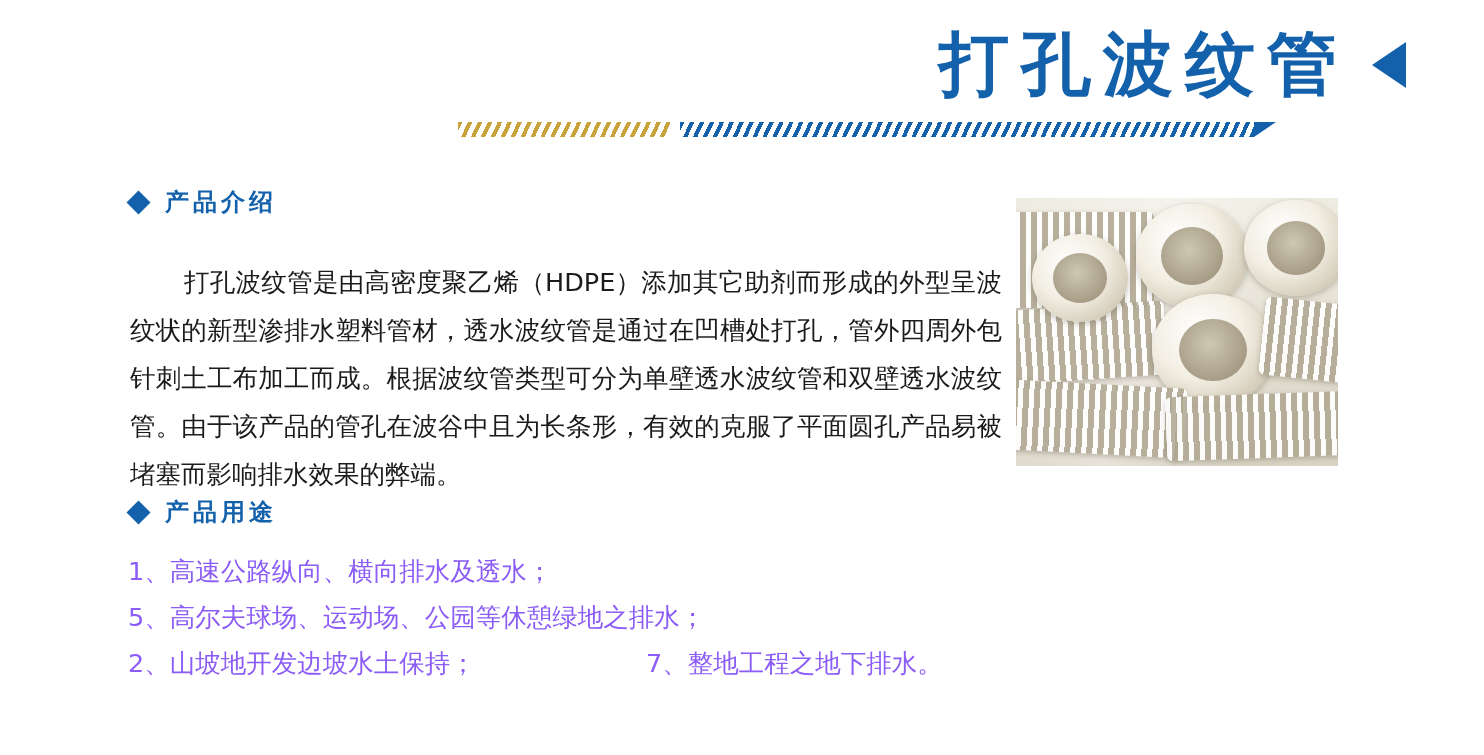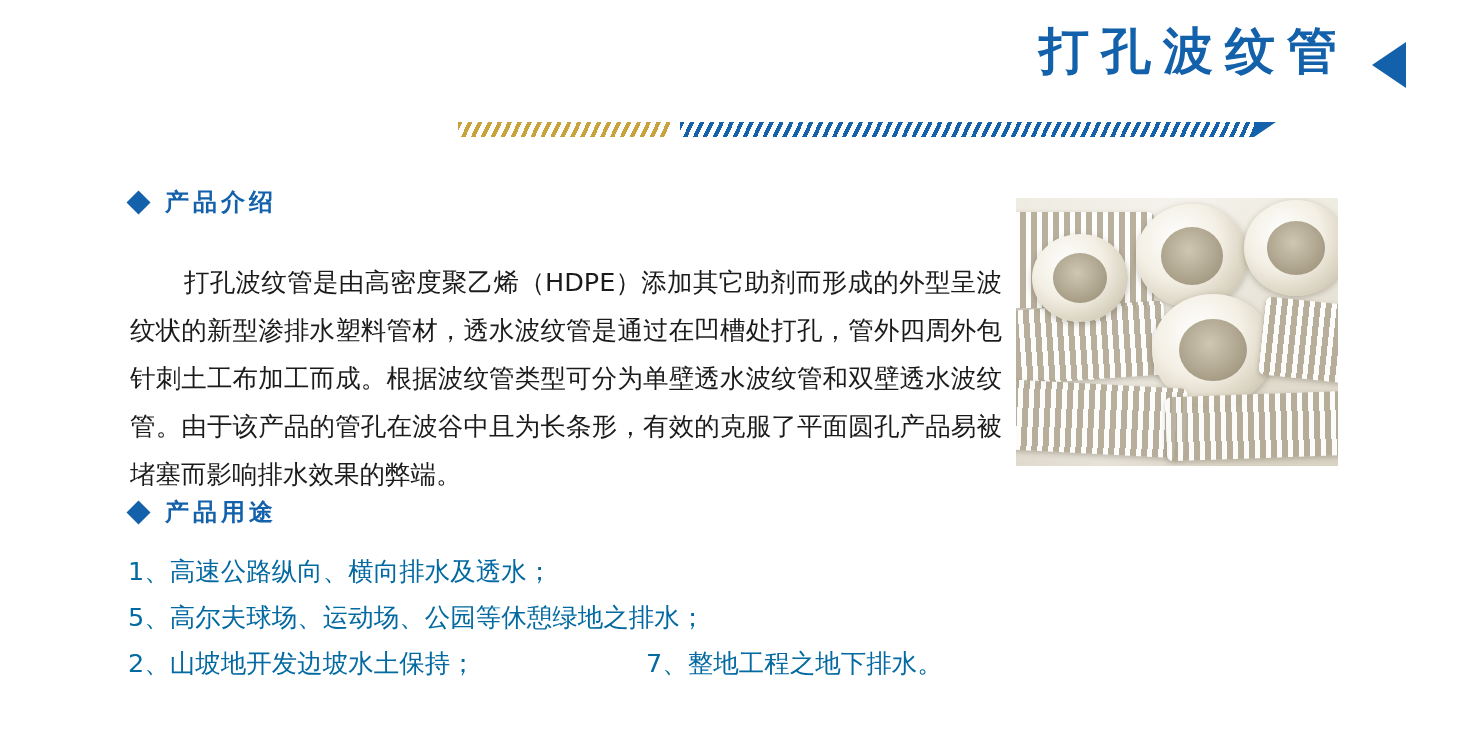--- a/index.html
+++ b/index.html
@@ -22,21 +22,21 @@
     left: 0;
     width: 1484px;
     height: 150px;
   }
   .page-title {
     position: absolute;
     right: 135px;
     top: 18px;
     font-family: Liberation Sans, sans-serif;
     font-weight: bold;
-    font-size: 50px;
+    font-size: 70px;
     letter-spacing: 12px;
     color: #1461ab;
     white-space: nowrap;
   }
   .title-arrow {
     position: absolute;
     right: 78px;
     top: 42px;
     width: 0;
     height: 0;
@@ -175,21 +175,21 @@
     top: 548px;
     width: 1230px;
   }
   .usage-row {
     display: flex;
     height: 46px;
     align-items: center;
   }
   .usage-item {
     font-size: 25.5px;
-    color: #0369a1;
+    color: #8b5cf6;
     white-space: nowrap;
     font-family: "DejaVu Sans", "Liberation Sans", sans-serif;
   }
   .col-left  { width: 518px; flex: 0 0 518px; }
   .col-right { flex: 1 1 auto; }
 </style>
 </head>
 <body>
 
 <div class="header">

